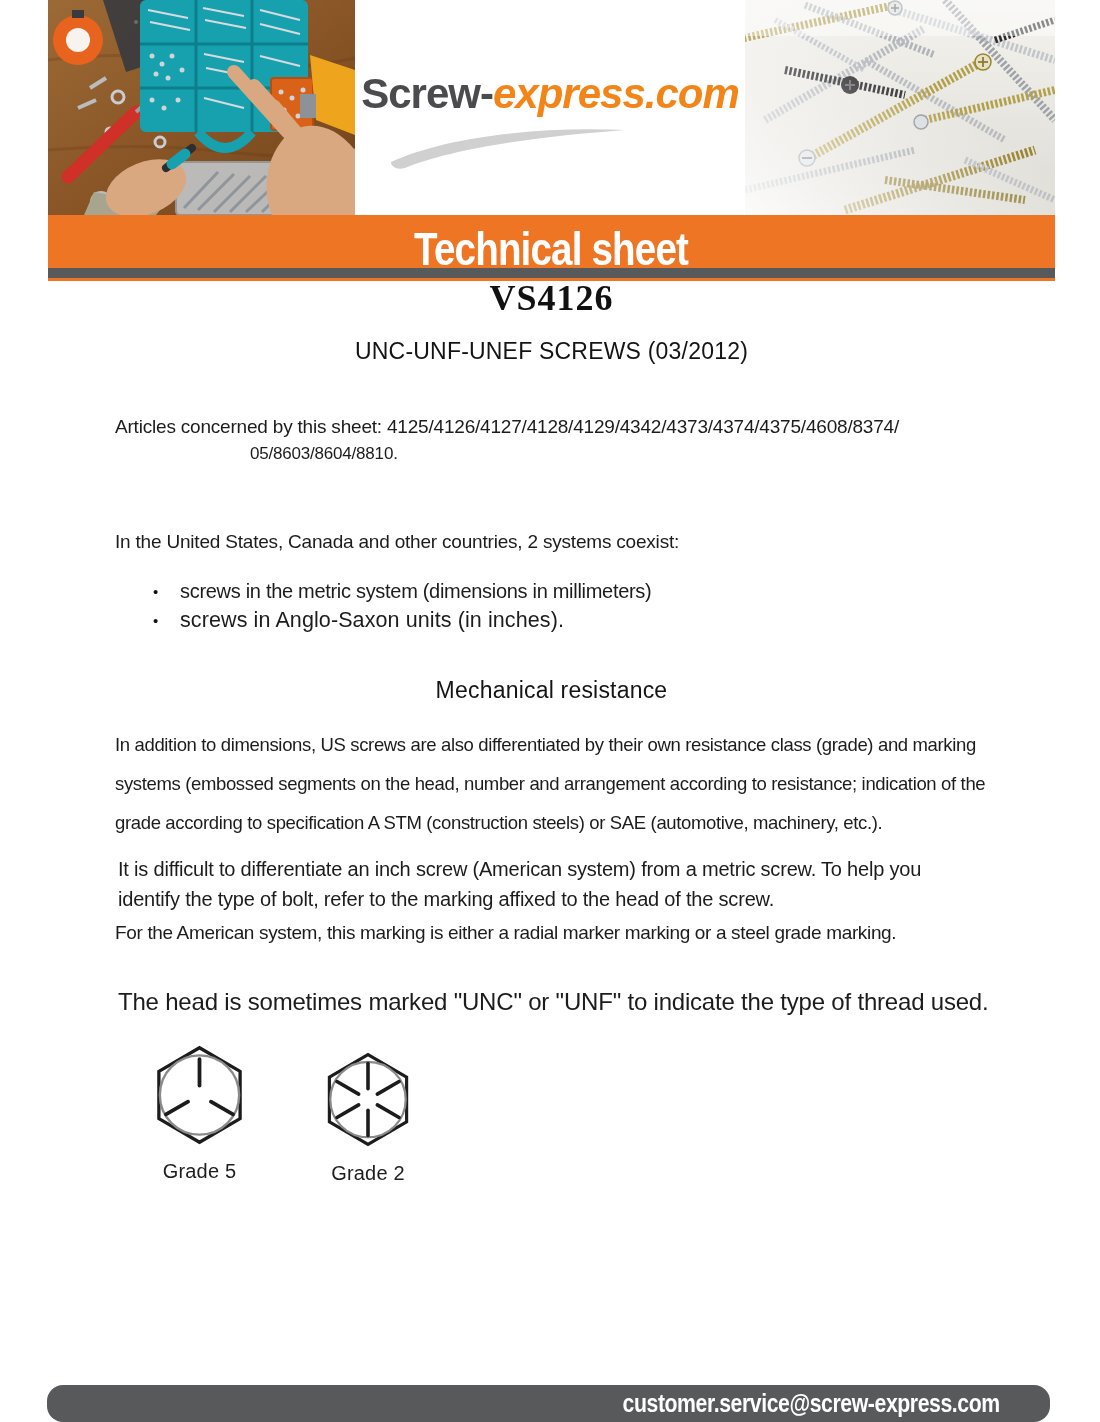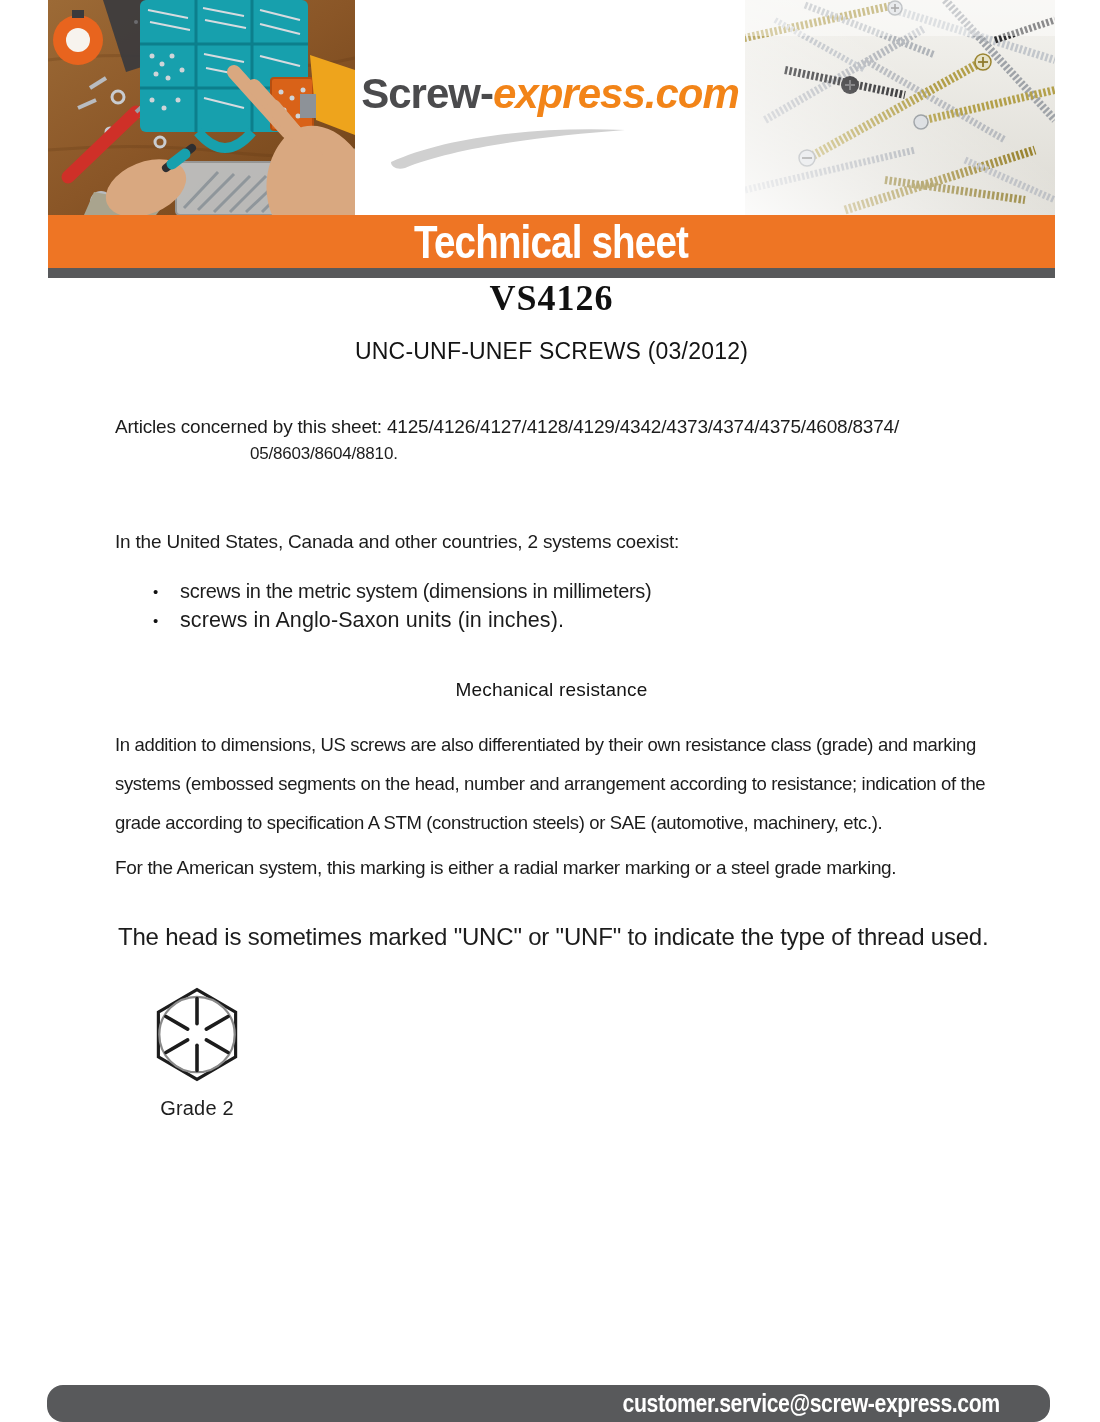--- a/index.html
+++ b/index.html
@@ -12,45 +12,45 @@
   .photo-left{width:307px;}
   .photo-right{width:310px;}
   .logo-area{flex:1;position:relative;background:#ffffff;}
   .logo{position:absolute;top:70px;left:0;width:100%;text-align:center;
         font-size:42px;font-weight:bold;letter-spacing:-1px;white-space:nowrap;}
   .logo .part1{color:#4b4b4d;}
   .logo .part2{color:#f28418;font-style:italic;}
   .swoosh{position:absolute;top:122px;left:28px;}
 
   
-  .banner{position:absolute;left:48px;top:215px;width:1007px;height:53px;background:#ee7524;
+  .banner{position:absolute;left:48px;top:215px;width:1007px;height:66px;background:#ee7524;
           display:flex;align-items:center;justify-content:center;overflow:hidden;}
   .banner-text{display:inline-block;color:#ffffff;font-weight:bold;font-size:47px;
                letter-spacing:-1px;transform:scaleX(0.82);white-space:nowrap;}
   .gray-bar{position:absolute;left:48px;top:268px;width:1007px;height:10px;background:#58595b;}
 
   
   .doc{position:absolute;left:48px;top:278px;width:1007px;}
   .doc-code{text-align:center;font-family:"Liberation Serif",serif;font-weight:bold;
             font-size:36px;line-height:36px;margin:2px 0 0;letter-spacing:1px;color:#111;}
   .doc-title{text-align:center;font-size:23px;font-weight:400;line-height:27px;
              margin:22px 0 0;letter-spacing:0.2px;color:#141414;}
   .articles{margin:48px 0 0 67px;font-size:19px;line-height:27px;letter-spacing:-0.2px;}
   .articles .line2{margin-left:135px;font-size:17px;}
   .intro{margin:62px 0 0 67px;font-size:19px;line-height:26px;letter-spacing:-0.2px;}
   .bullets{margin:22px 0 0 0;padding:0 0 0 132px;list-style:none;}
   .bullets li{position:relative;font-size:20px;line-height:29px;letter-spacing:-0.3px;}
   .bullets li + li{font-size:21.5px;letter-spacing:0.1px;}
   .bullet-dot{position:absolute;left:-27px;top:0;font-size:15px;color:#111;}
-  .section-heading{text-align:center;font-size:19px;font-weight:400;line-height:30px;
+  .section-heading{text-align:center;font-size:23px;font-weight:400;line-height:30px;
                    margin:40px 0 4px;letter-spacing:0.2px;color:#141414;}
   .para{letter-spacing:-0.35px;}
   .para-1{margin:20px 0 0 67px;width:880px;font-size:18.5px;line-height:39px;}
   .para-2{margin:12px 0 0 70px;width:862px;font-size:20px;line-height:30px;letter-spacing:-0.2px;}
-  .para-3{margin:12px 0 0 67px;width:900px;font-size:19px;line-height:27px;}
+  .para-3{margin:5px 0 0 67px;width:900px;font-size:19px;line-height:27px;}
   .para-4{margin:42px 0 0 70px;width:900px;font-size:24px;line-height:28px;letter-spacing:-0.2px;}
 
   
   .grades{display:flex;align-items:flex-start;margin:28px 0 0 104px;gap:76px;}
   .grade-fig{text-align:center;}
   .grade-fig.second{margin-top:7px;}
   .grade-label{margin-top:10px;font-size:20px;color:#1e1e1e;letter-spacing:0.2px;}
 
   
   .footer{position:absolute;left:47px;top:1385px;width:1003px;height:37px;background:#58595b;
@@ -249,24 +249,37 @@
         <span class="bullet-dot">•</span><span>screws in the metric system (dimensions in millimeters)</span>
       </li>
       <li>
         <span class="bullet-dot">•</span><span>screws in Anglo-Saxon units (in inches).</span>
       </li>
     </ul>
 
     <div class="section-heading">Mechanical resistance</div>
 
     <p class="para para-1">In addition to dimensions, US screws are also differentiated by their own resistance class (grade) and marking systems (embossed segments on the head, number and arrangement according to resistance; indication of the grade according to specification A STM (construction steels) or SAE (automotive, machinery, etc.).</p>
+    <p class="para para-2">It is difficult to differentiate an inch screw (American system) from a metric screw. To help you identify the type of bolt, refer to the marking affixed to the head of the screw.</p>
     <p class="para para-3">For the American system, this marking is either a radial marker marking or a steel grade marking.</p>
     <p class="para para-4">The head is sometimes marked "UNC" or "UNF" to indicate the type of thread used.</p>
 
     <div class="grades">
+      <div class="grade-fig">
+        <svg width="95" height="102" viewBox="0 0 100 108">
+          <polygon points="50,4 93,29 93,79 50,104 7,79 7,29" fill="none" stroke="#1c1c1c" stroke-width="3.5"></polygon>
+          <circle cx="50" cy="54" r="42" fill="none" stroke="#8a8a8a" stroke-width="2.5"></circle>
+          <g stroke="#1c1c1c" stroke-width="4" stroke-linecap="round">
+            <line x1="50" y1="16" x2="50" y2="44"></line>
+            <line x1="14.5" y1="74.5" x2="37.9" y2="61"></line>
+            <line x1="85.5" y1="74.5" x2="62.1" y2="61"></line>
+          </g>
+        </svg>
+        <div class="grade-label">Grade 5</div>
+      </div>
       <div class="grade-fig second">
         <svg width="90" height="97" viewBox="0 0 100 108">
           <polygon points="50,4 93,29 93,79 50,104 7,79 7,29" fill="none" stroke="#1c1c1c" stroke-width="3.5"></polygon>
           <circle cx="50" cy="54" r="42" fill="none" stroke="#8a8a8a" stroke-width="2.5"></circle>
           <g stroke="#1c1c1c" stroke-width="4" stroke-linecap="round">
             <line x1="50" y1="14" x2="50" y2="42"></line>
             <line x1="50" y1="66" x2="50" y2="94"></line>
             <line x1="15.4" y1="34" x2="39.6" y2="48"></line>
             <line x1="84.6" y1="34" x2="60.4" y2="48"></line>
             <line x1="15.4" y1="74" x2="39.6" y2="60"></line>

